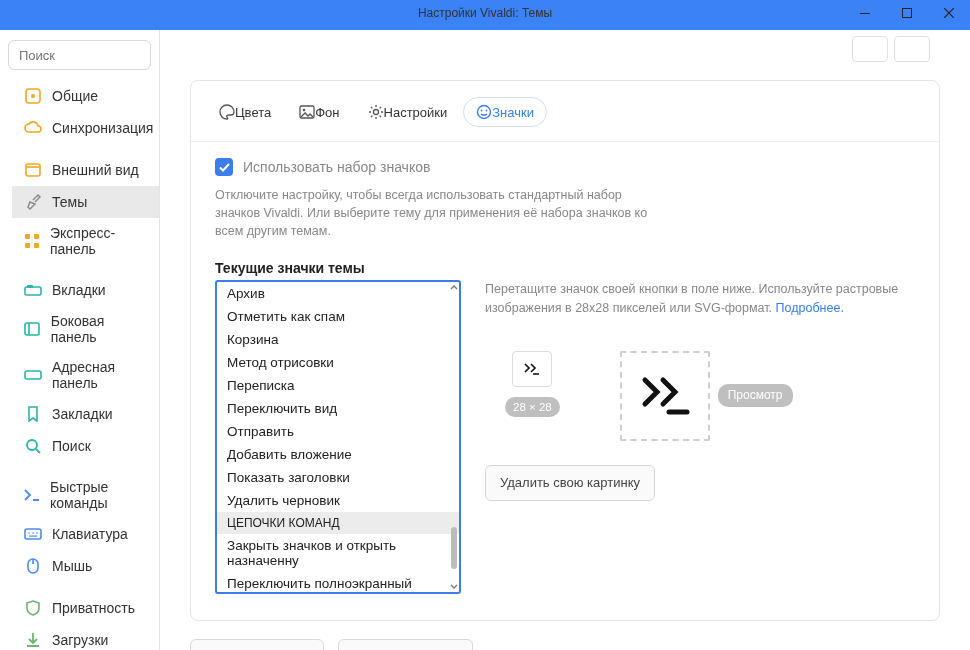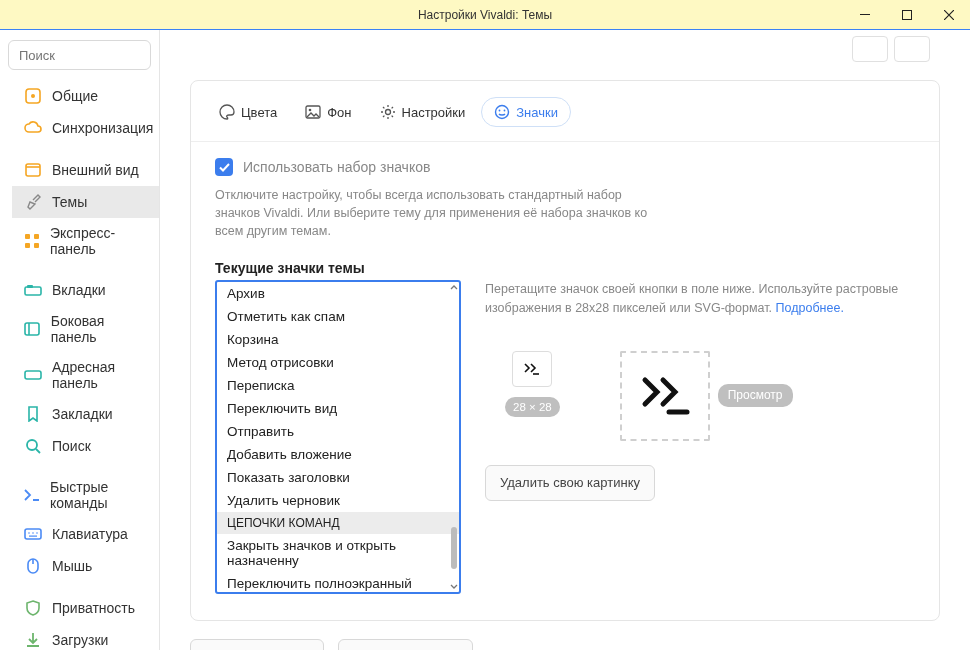--- a/index.html
+++ b/index.html
@@ -13,22 +13,22 @@
     overflow: hidden;
     display: flex;
     flex-direction: column;
   }
   .titlebar {
     height: 30px;
     display: flex;
     align-items: center;
     justify-content: center;
     position: relative;
-    border-bottom: 1px solid #3b82f6;
-    background: #fef9c3;
+    border-bottom: 4px solid #3b82f6;
+    background: #3b82f6;
   }
   .titlebar .title { font-size: 12px; color: #333; }
   .win-controls {
     position: absolute; right: 0; top: 0; height: 100%;
     display: flex;
   }
   .win-btn { width: 42px; display:flex; align-items:center; justify-content:center; font-size:12px; color:#333; }
   .body-row { display: flex; flex: 1; min-height: 0; }
   .sidebar {
     width: 160px;
@@ -65,21 +65,21 @@
     margin-top: 50px;
     border: 1px solid #e5e5e5; border-radius: 8px;
     padding: 10px 0 26px;
   }
   .tabs {
     display: flex; gap: 4px; align-items:center;
     padding: 6px 16px 14px;
     border-bottom: 1px solid #eee;
   }
   .tab {
-    display:flex; align-items:flex-end; gap:6px;
+    display:flex; align-items:flex-end; 
     padding: 6px 12px; border-radius: 16px; font-size: 13px; color:#333;
   }
   .tab.active { border: 1px solid #cfe0f7; color: #3b7ded; }
   .tab .ticon { width:16px; height:16px; display:flex; align-items:center; justify-content:center; }
   .card-body { padding: 16px 24px 0; }
   .chk-row { display:flex; align-items:center; gap:10px; }
   .chk {
     width:18px; height:18px; border-radius:4px; background:#3b7ded;
     display:flex; align-items:center; justify-content:center; color:#fff; font-size:12px;
   }

